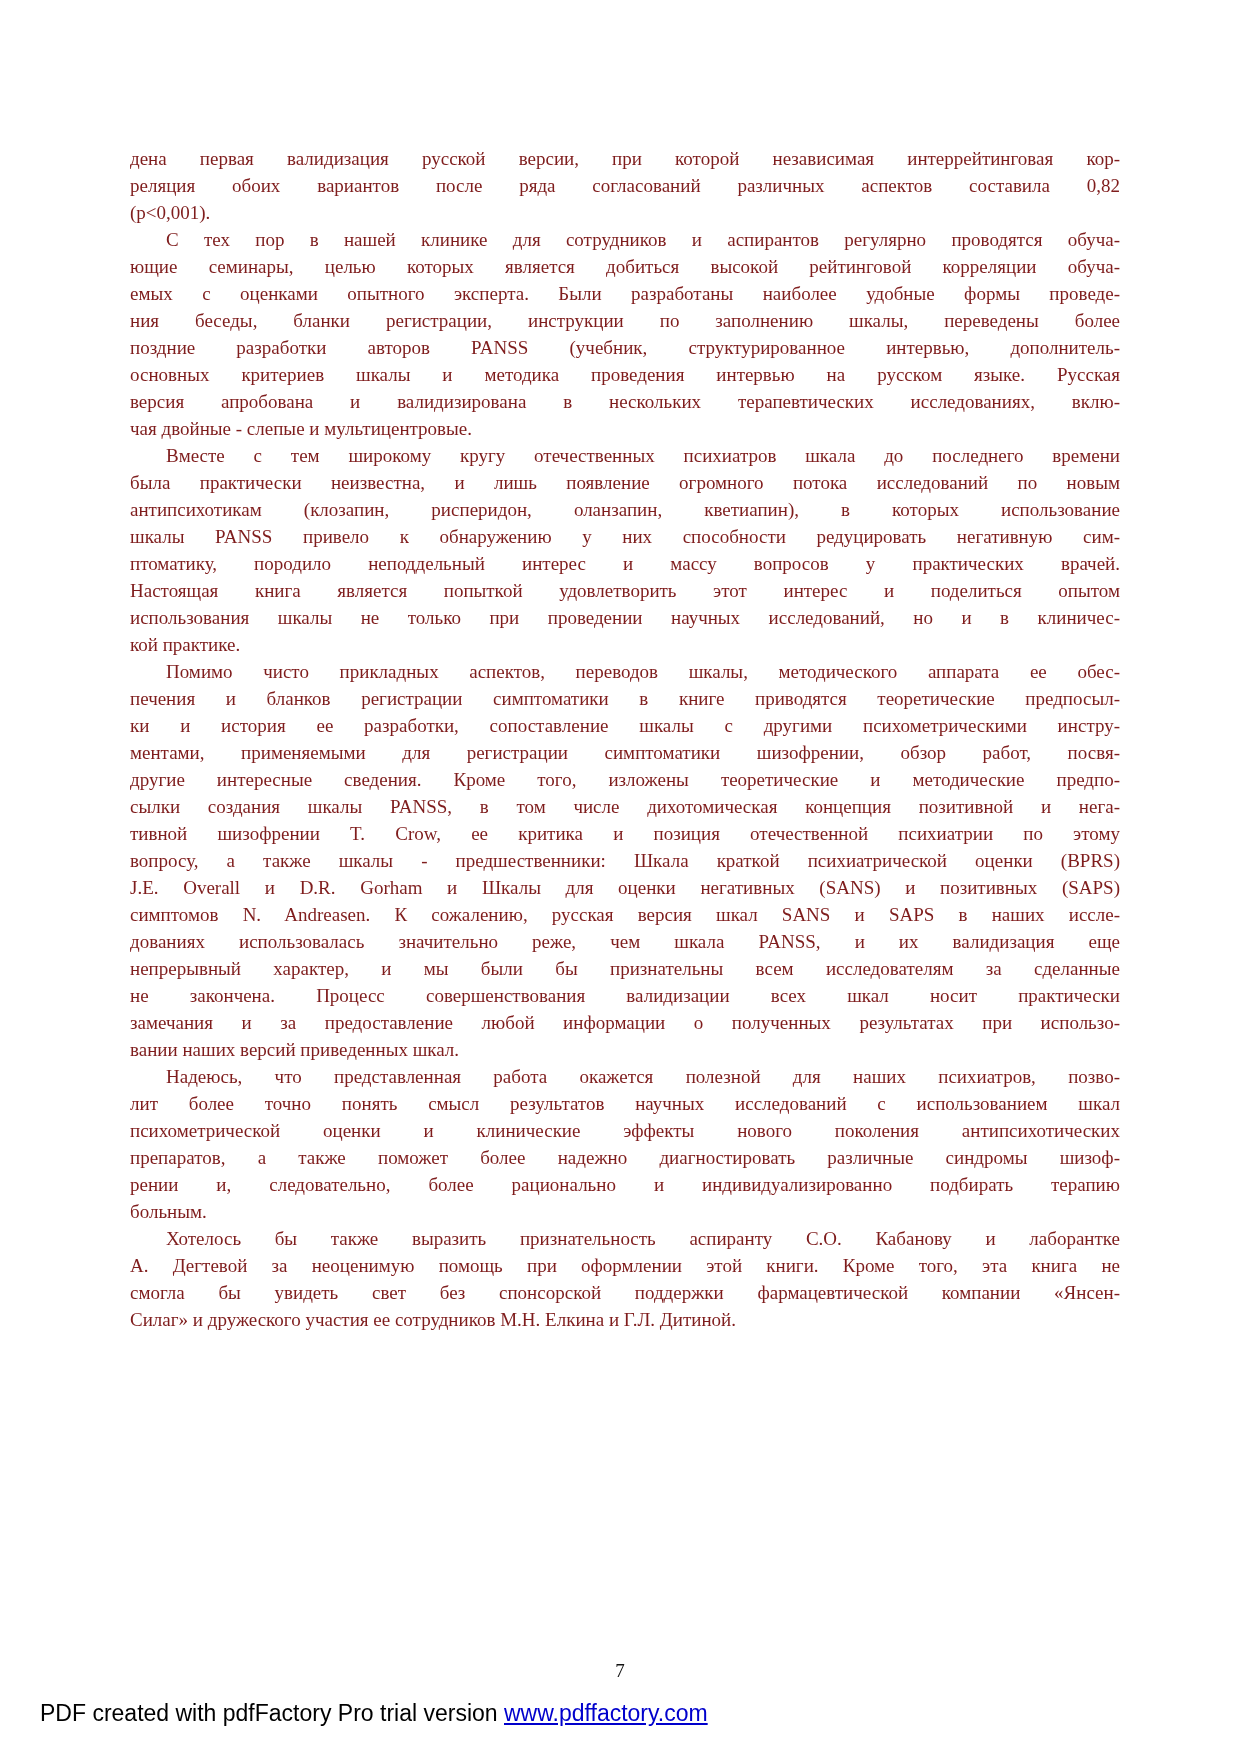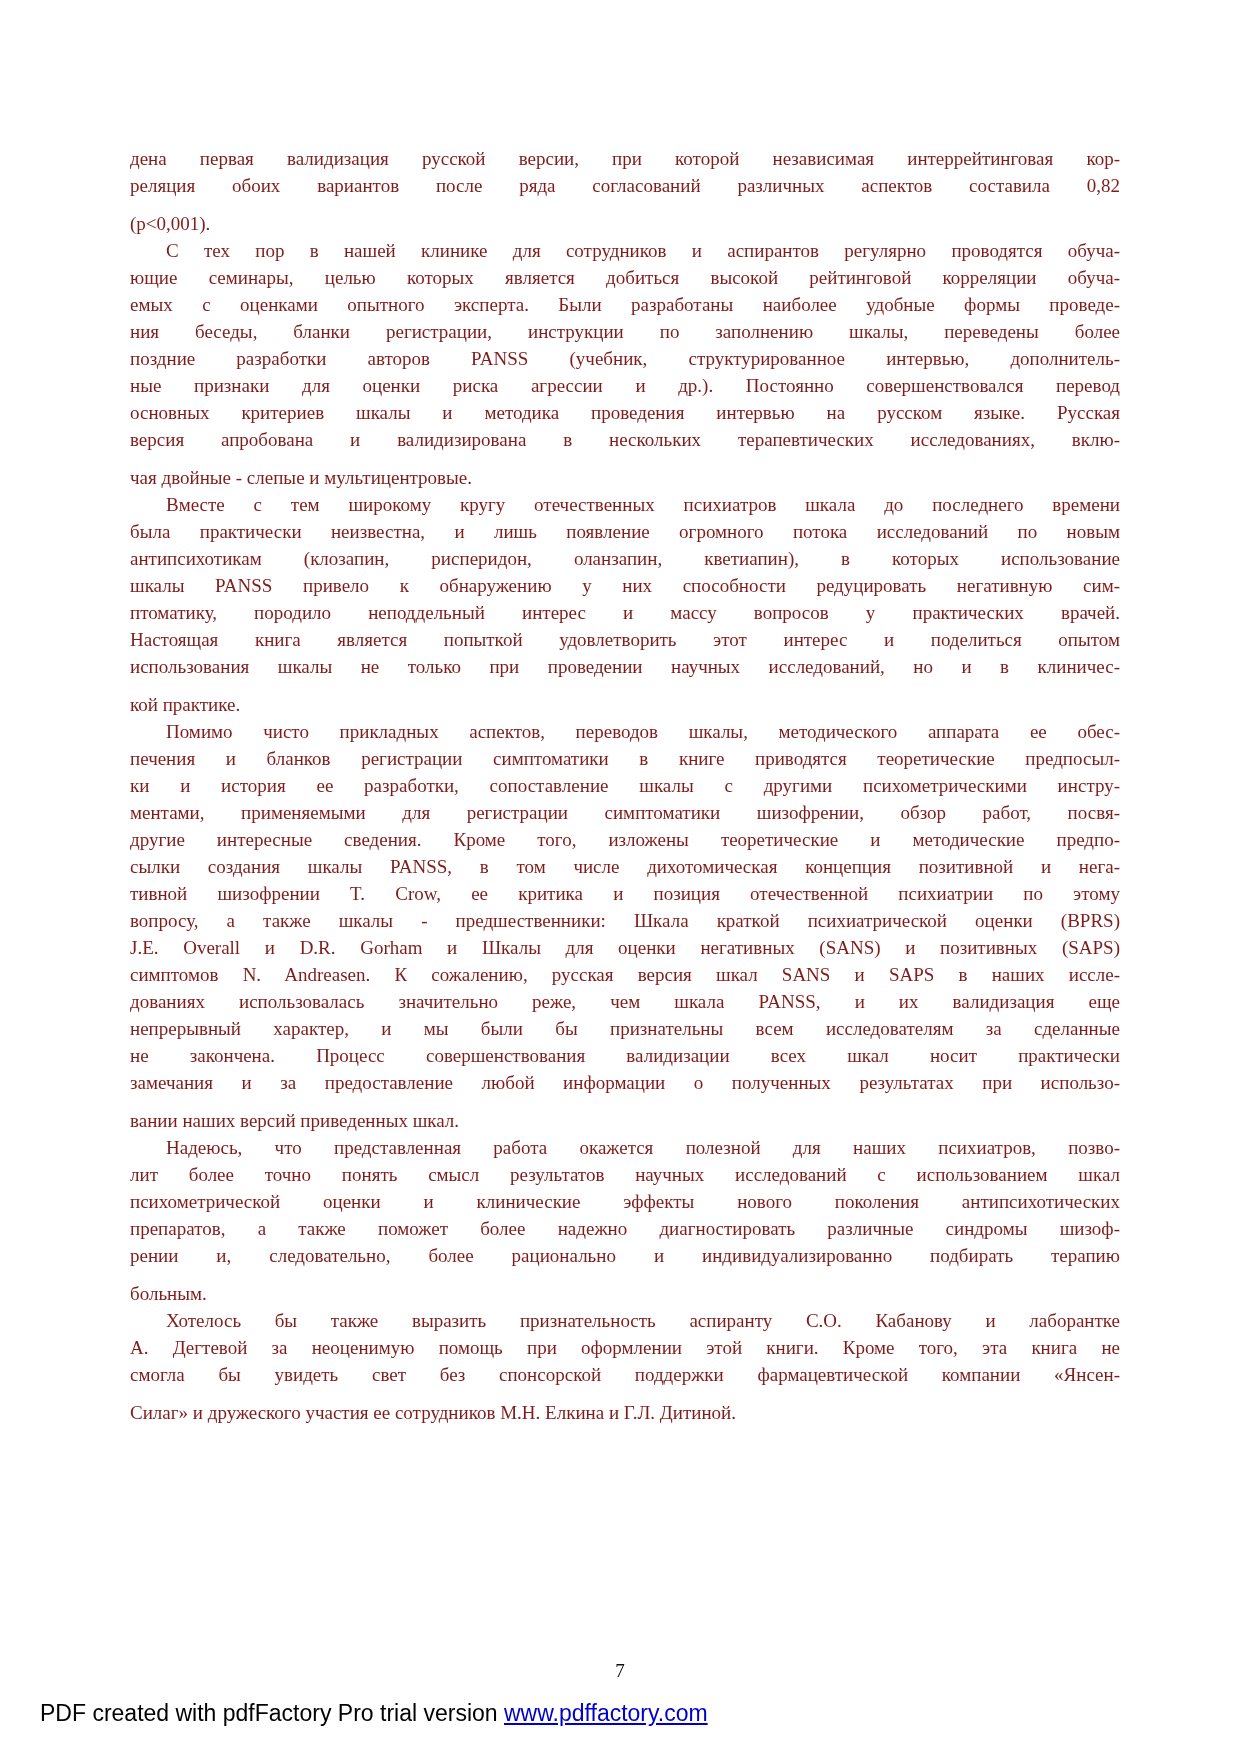--- a/index.html
+++ b/index.html
@@ -9,21 +9,21 @@
     }
     .text-block {
       position: absolute; left: 130px; top: 145px; width: 990px;
       font-family: Liberation Serif, serif;
       font-size: 19px; line-height: 27.0px; color: #7f1d1d;
     }
     .line {
       display: block; white-space: nowrap; height: 27px;
       text-align: justify; text-align-last: justify;
     }
-    .line.last { text-align-last: left; margin-top: 11px; }
+    .line.last { text-align-last: left; }
     .line.indent { padding-left: 36px; }
     .page-number {
       position: absolute; left: 0; width: 1240px; top: 1660px; text-align: center;
       font-family: "Liberation Serif", "DejaVu Serif", serif; font-size: 19px; color: #111;
     }
     .footer {
       position: absolute; left: 40px; top: 1700px;
       font-family: "Liberation Sans", "DejaVu Sans", sans-serif; font-size: 23px; color: #000;
       white-space: nowrap;
     }
@@ -38,21 +38,20 @@
         <span class="line">дена первая валидизация русской версии, при которой независимая интеррейтинговая кор-</span>
         <span class="line">реляция обоих вариантов после ряда согласований различных аспектов составила 0,82</span>
         <span class="line last">(p&lt;0,001).</span>
       </div>
       <div>
         <span class="line indent">С тех пор в нашей клинике для сотрудников и аспирантов регулярно проводятся обуча-</span>
         <span class="line">ющие семинары, целью которых является добиться высокой рейтинговой корреляции обуча-</span>
         <span class="line">емых с оценками опытного эксперта. Были разработаны наиболее удобные формы проведе-</span>
         <span class="line">ния беседы, бланки регистрации, инструкции по заполнению шкалы, переведены более</span>
         <span class="line">поздние разработки авторов PANSS (учебник, структурированное интервью, дополнитель-</span>
-        <span class="line">ные признаки для оценки риска агрессии и др.). Постоянно совершенствовался перевод</span>
         <span class="line">основных критериев шкалы и методика проведения интервью на русском языке. Русская</span>
         <span class="line">версия апробована и валидизирована в нескольких терапевтических исследованиях, вклю-</span>
         <span class="line last">чая двойные - слепые и мультицентровые.</span>
       </div>
       <div>
         <span class="line indent">Вместе с тем широкому кругу отечественных психиатров шкала до последнего времени</span>
         <span class="line">была практически неизвестна, и лишь появление огромного потока исследований по новым</span>
         <span class="line">антипсихотикам (клозапин, рисперидон, оланзапин, кветиапин), в которых использование</span>
         <span class="line">шкалы PANSS привело к обнаружению у них способности редуцировать негативную сим-</span>
         <span class="line">птоматику, породило неподдельный интерес и массу вопросов у практических врачей.</span>

